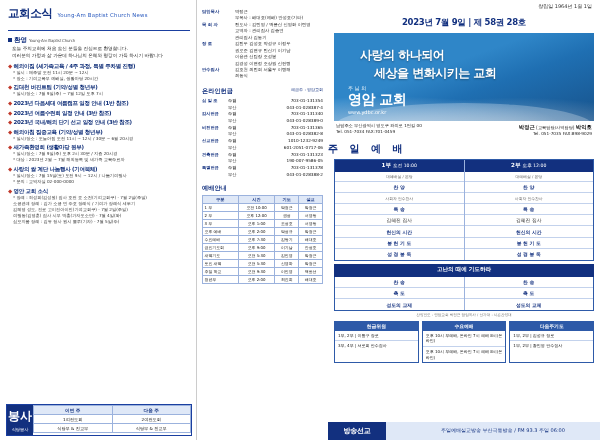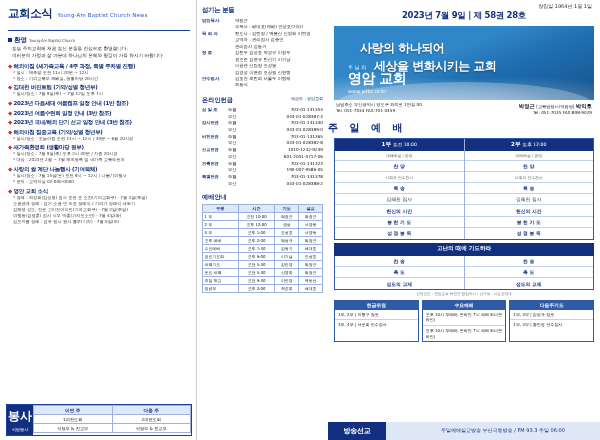--- a/index.html
+++ b/index.html
@@ -59,23 +59,23 @@
 
   .ye-h { margin-top:6px; font-size:6.2px; font-weight:bold; color:#12307f; }
   .ye-tbl { margin-top:2px; width:100%; border-collapse:collapse; font-size:3.9px; }
   .ye-tbl th { background:#dfe8f7; color:#12307f; border:0.5px solid #9bb2dd; padding:1px 0; font-size:4.2px;}
   .ye-tbl td { border:0.5px solid #9bb2dd; padding:1px 1.5px; text-align:center; }
   .ye-tbl td.l { text-align:left; }
 
   
   .right { position:absolute; left:328px; top:0; width:272px; height:440px; background:#fff; }
   .r-top { display:flex; justify-content:flex-end; font-size:5px; color:#333; padding:3px 8px 0 0; gap:10px;}
-  .r-date { text-align:center; font-size:8.5px; font-weight:bold; color:#12307f; margin-top:1px; letter-spacing:-0.3px;}
-
-  .banner { margin:4px 6px 0 6px; height:74px; position:relative; overflow:hidden;
+  .r-date { text-align:center; font-size:8.5px; font-weight:bold; color:#12307f; margin-top:8px; letter-spacing:-0.3px;}
+
+  .banner { margin:4px 6px 0 6px; height:88px; position:relative; overflow:hidden;
             background:linear-gradient(160deg,#2f86c8 0%, #2f86c8 40%, #1f6fb2 60%, #17538c 100%); }
   .banner .wave { position:absolute; left:0; bottom:0; width:100%; height:30px;
                   background:radial-gradient(ellipse at 20% 120%, rgba(255,255,255,.55), rgba(255,255,255,0) 60%),
                              radial-gradient(ellipse at 70% 140%, rgba(255,255,255,.45), rgba(255,255,255,0) 60%);}
   .banner .wave2 { position:absolute; left:0; bottom:-6px; width:100%; height:24px; background:rgba(255,255,255,.25); border-radius:50% 50% 0 0 / 100% 100% 0 0;}
   .banner .bt { position:absolute; left:26px; top:14px; color:#ffffff; font-size:12px; font-weight:bold; text-shadow:0 1px 2px rgba(0,0,0,.35); letter-spacing:-0.5px;}
   .banner .bt2 { position:absolute; left:40px; top:32px; color:#ffffff; font-size:12px; font-weight:bold; text-shadow:0 1px 2px rgba(0,0,0,.35); letter-spacing:-0.5px;text-align:right;}
   .banner .logo { position:absolute; left:14px; bottom:6px; color:#fff; font-size:5px; }
   .banner .logo .big { font-size:14px; font-weight:bold; letter-spacing:-0.5px; }
 
@@ -196,21 +196,20 @@
               <td>식당부 &amp; 친교부</td>
             </tr>
           </tbody>
             </table>
         </div>
       </div>
     </div>
   </div>
 
   <div class="mid">
-    <div class="mid-h">섬기는 분들</div>
     <div class="mid-block">
       <div class="kv">
           <div class="k">담임목사</div>
           <div class="v">박정근</div>
         </div>
       <div class="kv">
           <div class="k"></div>
           <div class="v">부목사 : 배대호(예배) 안성호(기타)</div>
         </div>
       <div class="kv">

